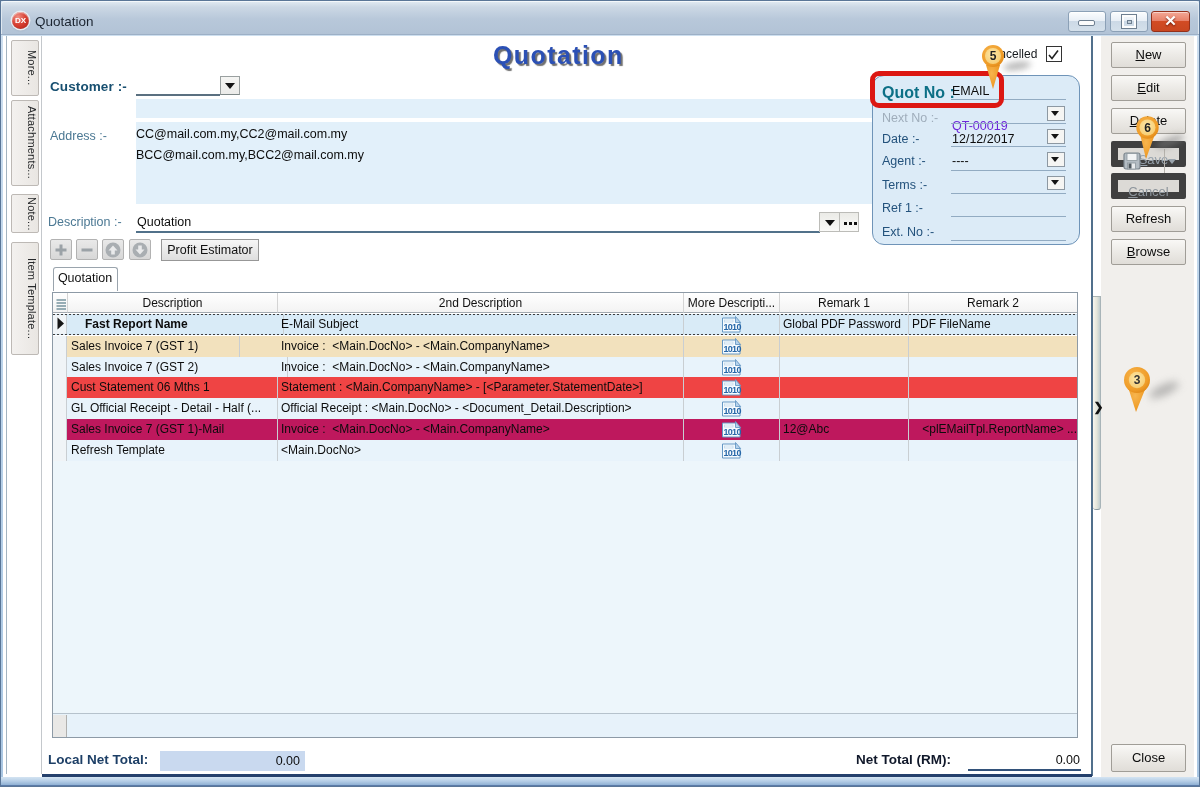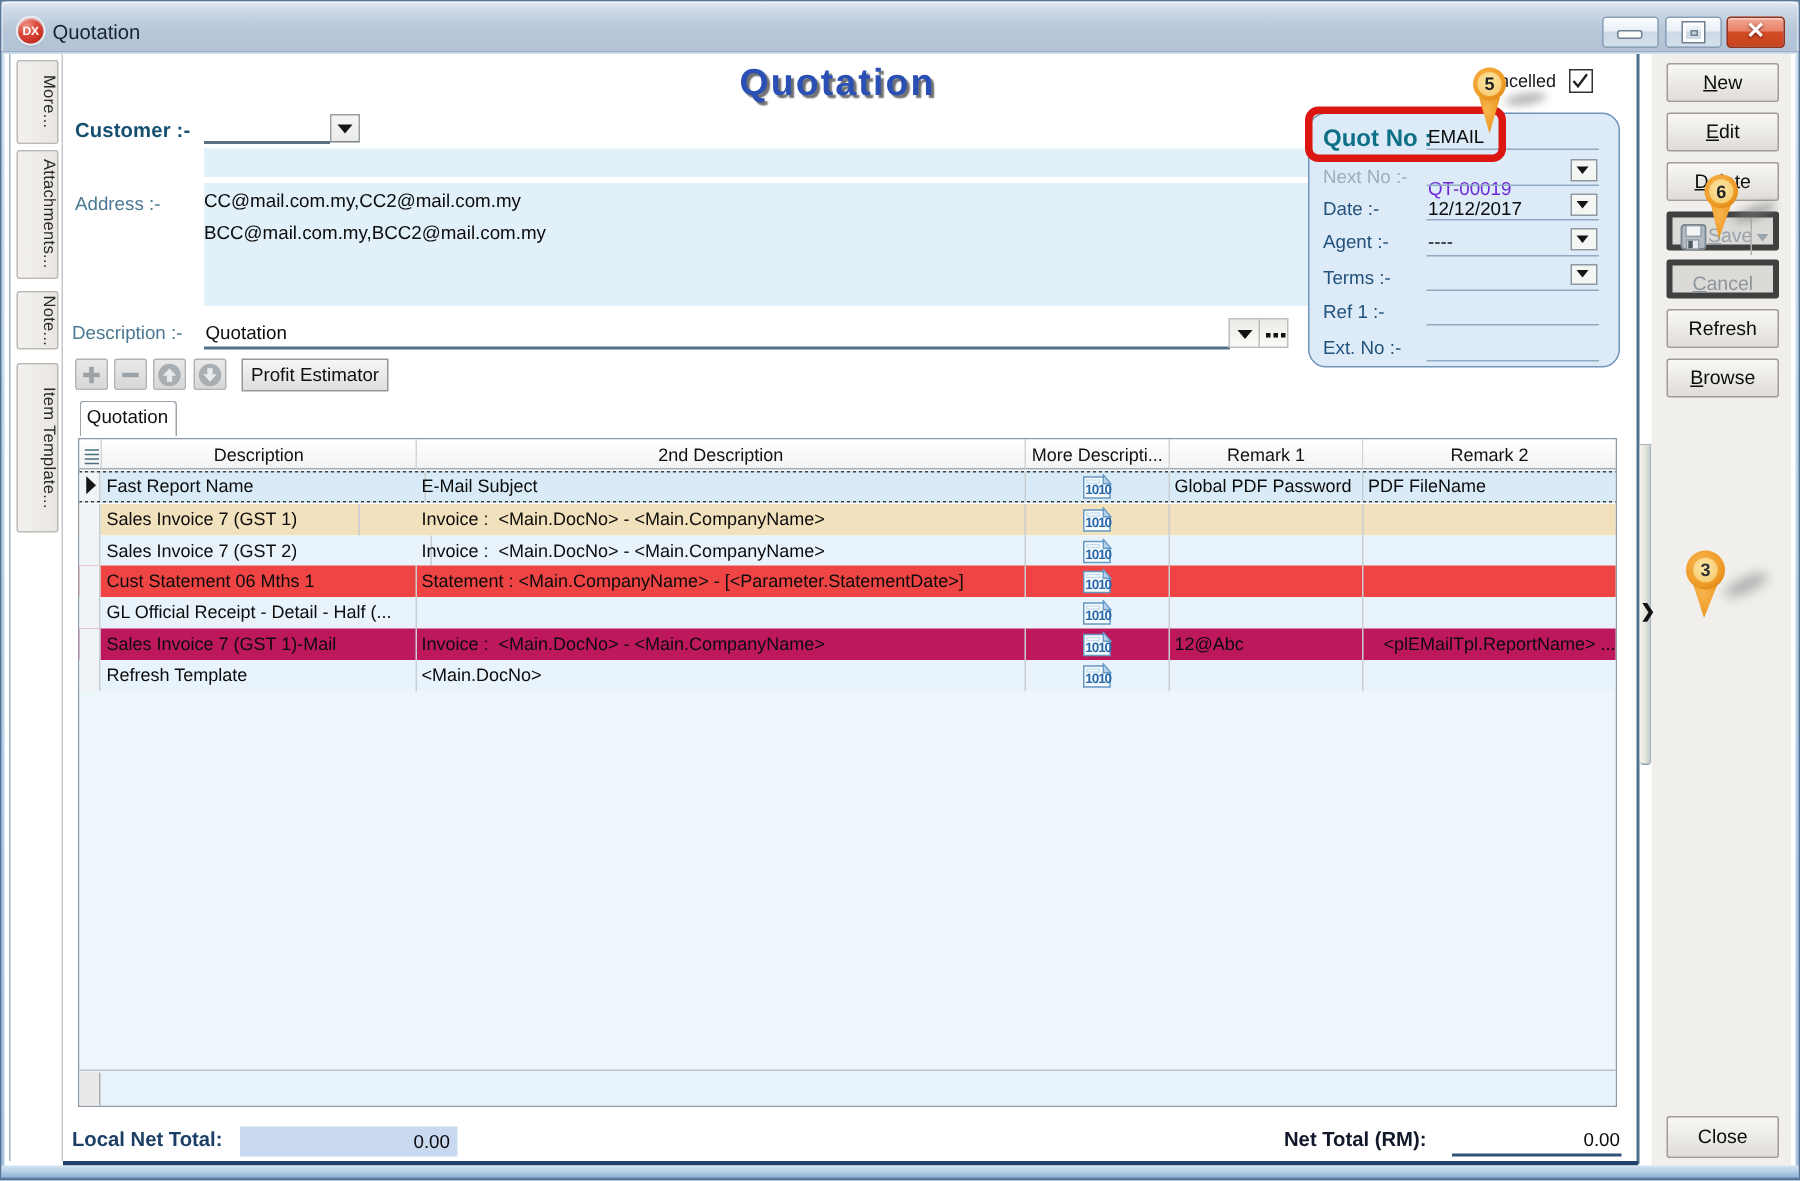--- a/index.html
+++ b/index.html
@@ -100,21 +100,21 @@
 
 #lblLocal { left:48px; top:752px; font-size:13.5px; font-weight:bold; color:#1d3f66; }
 #localbox { left:160px; top:751px; width:145px; height:20px; background:#c9d9ef; font-size:12.5px; color:#0c0c0c; text-align:right; line-height:20px; padding-right:5px; }
 #lblNet { left:856px; top:752px; font-size:13.5px; font-weight:bold; color:#10182a; }
 #netval { left:968px; top:753px; width:112px; font-size:12.5px; color:#0c0c0c; text-align:right; }
 #netline { left:968px; top:769px; width:113px; height:2px; background:#33527a; }
 
 
 .rbtn { left:1111px; width:75px; height:26px; background:linear-gradient(180deg,#f9f8f6 0%,#eceae6 50%,#e0ddd8 100%);
   border:1px solid #a09d97; border-radius:2px; font-size:13px; color:#0c0c0c; text-align:center; line-height:24px; }
-.rdis { background:#dcdad6; border:4px solid #404040; color:#8d959c; }
+.rdis { background:#dcdad6; border:7px solid #404040; color:#8d959c; }
 u { text-decoration:underline; }
 
 
 #qpanel { left:872px; top:75px; width:208px; height:170px; background:#dcebf7; border:1px solid #6f94b8; border-radius:12px; }
 .plbl { position:absolute; left:882px; font-size:12.5px; color:#23527c; }
 .pval { position:absolute; left:952px; font-size:12.5px; color:#0c0c0c; }
 .pline { position:absolute; left:951px; width:115px; height:1px; background:#92abc2; }
 .pdd { position:absolute; left:1046.5px; width:18px; height:14.5px; background:#f5f5f3; border:1.5px solid #8d98a2; }
 .pdd .arrow { position:absolute; left:3px; top:3.5px; border-left:4.5px solid transparent; border-right:4.5px solid transparent; border-top:5.5px solid #141414; }
 #redbox { left:870px; top:71px; width:134px; height:37px; border:5px solid #dc1712; border-radius:9px; }
@@ -210,21 +210,21 @@
         <line x1="0.5" y1="10" x2="10" y2="10"></line>
       </g>
   </svg>
 
   <div class="grow selrow" style="top:21px; background:#d9ebf7;">
     <div style="position:absolute; left:0; top:0; width:100%; height:1px; z-index:3; background:repeating-linear-gradient(90deg,#3d3d3d 0 2px,#cfe2f0 2px 4px);"></div>
     <div style="position:absolute; left:0; bottom:0; width:100%; height:1px; z-index:3; background:repeating-linear-gradient(90deg,#3d3d3d 0 2px,#cfe2f0 2px 4px);"></div>
     <div class="ind"><svg width="10" height="14" style="margin:3px 0 0 4px;">
           <path d="M0.5,0.5 L7,6.5 L0.5,12.5 Z" fill="#151515"></path>
         </svg></div>
-    <div class="gcell" style="left:15px; width:216px; padding-left:3px;">Fast Report Name</div>
+    <div class="gcell" style="left:15px; width:216px; padding-left:17px;font-weight:bold;">Fast Report Name</div>
     <div class="gcell" style="left:225px; width:406px; padding-left:3px;">E-Mail Subject</div>
     <div class="gcell icoc" style="left:631px; width:96px;"><svg width="20" height="18" style="margin:2px 0 0 38px;">
           <use href="#i1010"></use>
         </svg></div>
     <div class="gcell" style="left:727px; width:129px; padding-left:3px;">Global PDF Password</div>
     <div class="gcell" style="left:856px; width:168px; border-right:none; padding-left:3px;">PDF FileName</div>
   </div>
   <div class="grow" style="top:42.8px; background:#f2e1bd;">
     <div class="ind"></div>
     <div class="gcell" style="left:15px; width:172px; padding-left:3px;">Sales Invoice 7 (GST 1)</div>
@@ -251,20 +251,21 @@
     <div class="gcell" style="left:225px; width:406px; padding-left:3px;">Statement : &lt;Main.CompanyName&gt; - [&lt;Parameter.StatementDate&gt;]</div>
     <div class="gcell icoc" style="left:631px; width:96px;"><svg width="20" height="18" style="margin:2px 0 0 38px;">
           <use href="#i1010"></use>
         </svg></div>
     <div class="gcell" style="left:727px; width:129px;"></div>
     <div class="gcell" style="left:856px; width:168px; border-right:none;"></div>
   </div>
   <div class="grow" style="top:105.2px; background:#e8f3fb;">
     <div class="ind"></div>
     <div class="gcell" style="left:15px; width:210px; padding-left:3px;">GL Official Receipt - Detail - Half (...</div>
+    <div class="gcell" style="left:225px; width:406px; padding-left:3px;">Official Receipt : &lt;Main.DocNo&gt; - &lt;Document_Detail.Description&gt;</div>
     <div class="gcell icoc" style="left:631px; width:96px;"><svg width="20" height="18" style="margin:2px 0 0 38px;">
           <use href="#i1010"></use>
         </svg></div>
     <div class="gcell" style="left:727px; width:129px;"></div>
     <div class="gcell" style="left:856px; width:168px; border-right:none;"></div>
   </div>
   <div class="grow" style="top:126px; background:#be185d;">
     <div class="ind"></div>
     <div class="gcell" style="left:15px; width:210px; padding-left:3px;">Sales Invoice 7 (GST 1)-Mail</div>
     <div class="gcell" style="left:225px; width:406px; padding-left:3px;">Invoice :&nbsp; &lt;Main.DocNo&gt; - &lt;Main.CompanyName&gt;</div>

